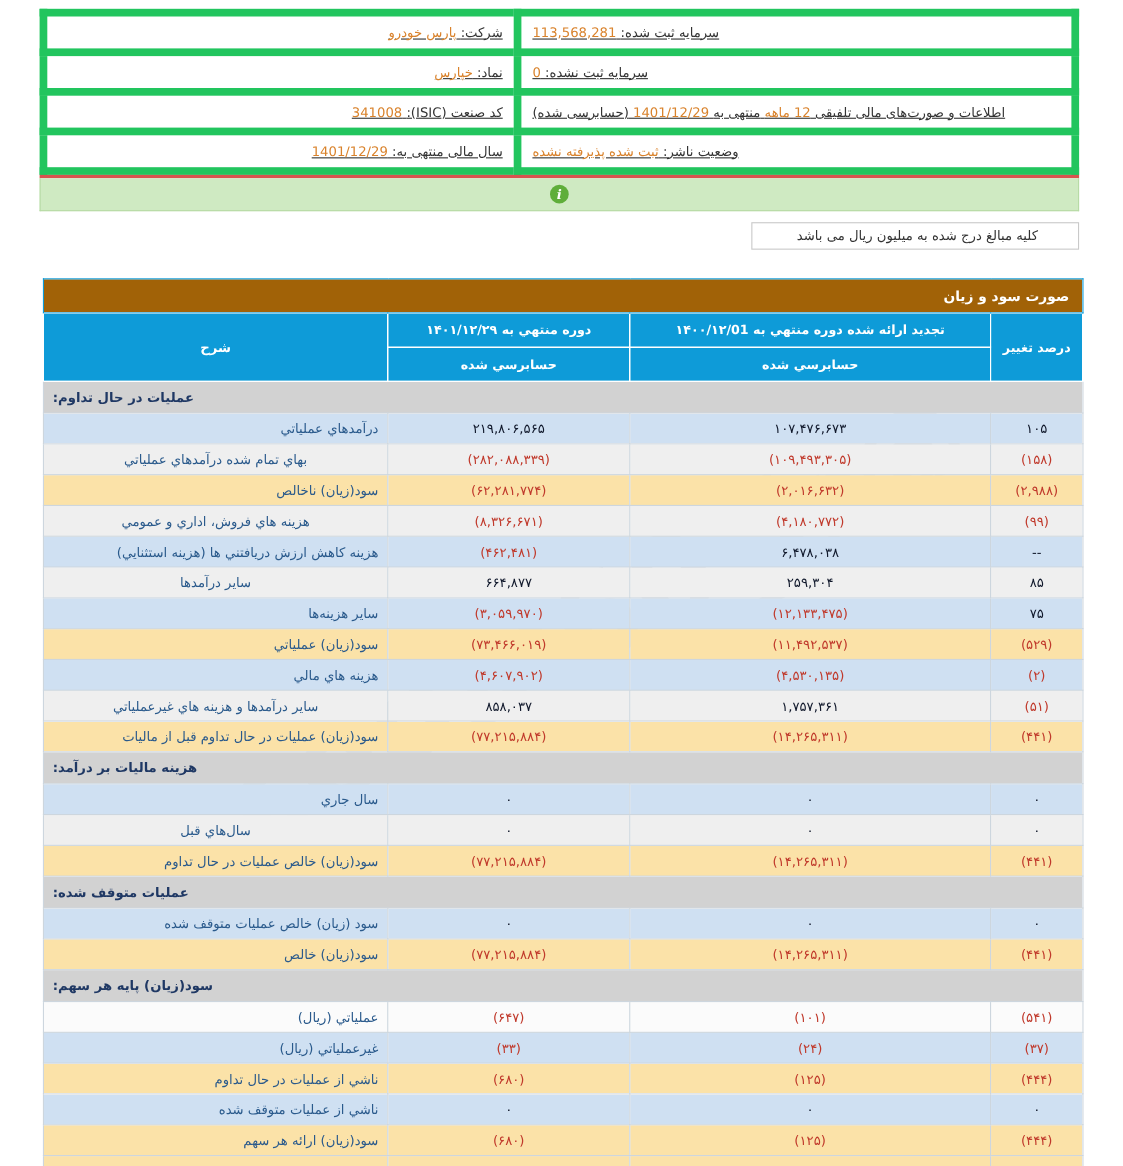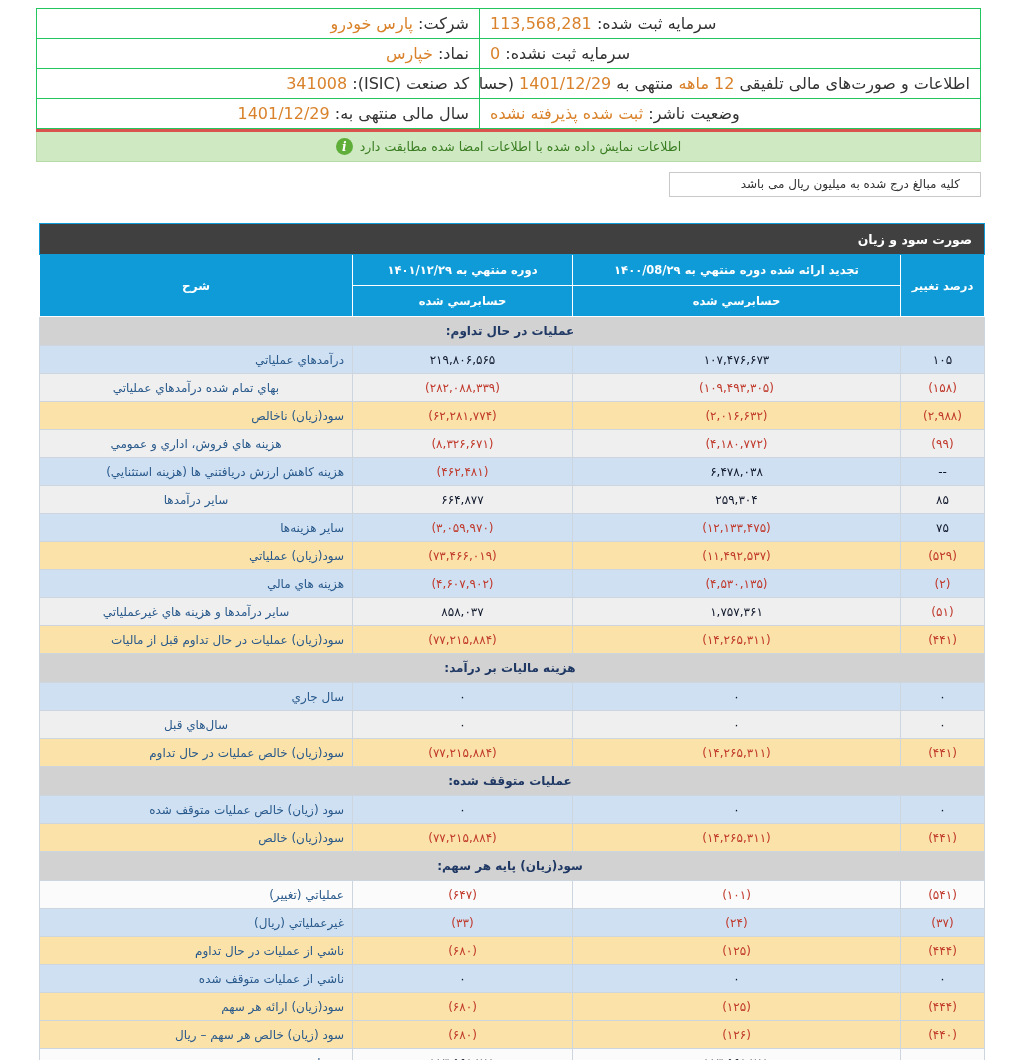--- a/index.html
+++ b/index.html
@@ -50,28 +50,29 @@
     z-index: 10;
   }
   table.info {
     width: 945px;
     border-collapse: collapse;
     table-layout: fixed;
     border: 1px solid #d4d4d4;
     background: #fff;
   }
   table.info td {
-    border: 1px solid #22c55e;
+    border: 7px solid #22c55e;
     height: 25px;
     padding: 2px 10px;
-    font-size: 16px;
+    font-size: 12px;
     color: #333;
     vertical-align: middle;
     white-space: nowrap;
     overflow: hidden;
+    text-decoration: underline;
   }
   table.info td.lbl-right { text-align: right; }
   td.cell-left  { text-align: left; }
   .val-orange { color: #d9822b; }
 
   .redline {
     width: 945px;
     height: 3px;
     background: #d9534f;
     margin: 0;
@@ -103,24 +104,25 @@
     justify-content: center;
     font-family: "DejaVu Serif", "Liberation Serif", serif;
     flex: 0 0 auto;
     line-height: 1;
   }
   .unitbox {
     margin-top: 10px;
     display: inline-block;
     border: 1px solid #c9c9c9;
     background: #fff;
-    padding: 4px 20px 5px 10px;
+    padding: 4px 6px 5px 10px;
     font-size: 12px;
     color: #333;
     min-width: 280px;
+    text-align: center;
   }
 
   
   .tablewrap {
     margin: 26px 36px 0 40px;
     position: relative;
     z-index: 10;
   }
   table.stmt {
     width: 945px;
@@ -131,21 +133,21 @@
   table.stmt td, table.stmt th {
     border: 1px solid #cdd6de;
     font-size: 12px;
     padding: 2px 8px;
     height: 23px;
     vertical-align: middle;
     overflow: hidden;
     white-space: nowrap;
   }
   tr.title-row td {
-    background: #404040;
+    background: #a16207;
     color: #ffffff;
     font-weight: 700;
     text-align: right;
     height: 26px;
     font-size: 12.5px;
     border: 1px solid #0e9bd8;
     padding-right: 12px;
   }
   tr.hdr td, tr.hdr2 td {
     background: #0e9bd8;
@@ -154,21 +156,21 @@
     text-align: center;
     font-size: 11.5px;
     border: 1px solid #ffffff;
     height: 26px;
   }
   tr.hdr td.desc-h { font-size: 12px; margin-left: 36px; }
   tr.section td {
     background: #d2d2d2;
     color: #1f3864;
     font-weight: 700;
-    text-align: center;
+    text-align: left;
     height: 24px;
     padding-right: 12px;
     font-size: 12px;
   }
   td.desc {
     text-align: right;
     color: #2a5a8c;
     padding-right: 12px;
     font-size: 12px;
   }
@@ -238,42 +240,41 @@
         <span>سال مالی منتهی به:</span>
         <span class="val-orange">1401/12/29</span>
       </td>
     </tr>
   </tbody>
     </table>
 
   <div class="redline"></div>
 
   <div class="greenbar">
-    <span>اطلاعات نمایش داده شده با اطلاعات امضا شده مطابقت دارد</span>
     <span class="info-icon">i</span>
   </div>
 
   <div class="unitbox">کلیه مبالغ درج شده به میلیون ریال می باشد</div>
 </div>
 
 <div class="tablewrap">
   <table class="stmt">
     <colgroup>
       <col style="width:84px">
       <col style="width:328px">
       <col style="width:220px">
       <col style="width:313px">
     </colgroup>
     <tbody id="stmt-body">
       <tr class="title-row">
         <td colspan="4">صورت سود و زیان</td>
       </tr>
       <tr class="hdr">
         <td rowspan="2">درصد تغییر</td>
-        <td>تجدید ارائه شده دوره منتهي به ۱۴۰۰/08/۲۹</td>
+        <td>تجدید ارائه شده دوره منتهي به ۱۴۰۰/۱۲/01</td>
         <td>دوره منتهي به ۱۴۰۱/۱۲/۲۹</td>
         <td rowspan="2" class="desc-h">شرح</td>
       </tr>
       <tr class="hdr2">
         <td>حسابرسي شده</td>
         <td>حسابرسي شده</td>
       </tr>
     <tr class="section">
           <td colspan="4">عملیات در حال تداوم:</td>
         </tr>
@@ -379,21 +380,21 @@
           <td class="num neg">(۷۷,۲۱۵,۸۸۴)</td>
           <td class="desc">سود(زیان) خالص</td>
         </tr>
         <tr class="section">
           <td colspan="4">سود(زیان) پایه هر سهم:</td>
         </tr>
         <tr class="r-white">
           <td class="num neg">(۵۴۱)</td>
           <td class="num neg">(۱۰۱)</td>
           <td class="num neg">(۶۴۷)</td>
-          <td class="desc">عملیاتي (تغییر)</td>
+          <td class="desc">عملیاتي (ریال)</td>
         </tr>
         <tr class="r-blue">
           <td class="num neg">(۳۷)</td>
           <td class="num neg">(۲۴)</td>
           <td class="num neg">(۳۳)</td>
           <td class="desc">غیرعملیاتي (ریال)</td>
         </tr>
         <tr class="r-amber">
           <td class="num neg">(۴۴۴)</td>
           <td class="num neg">(۱۲۵)</td>

